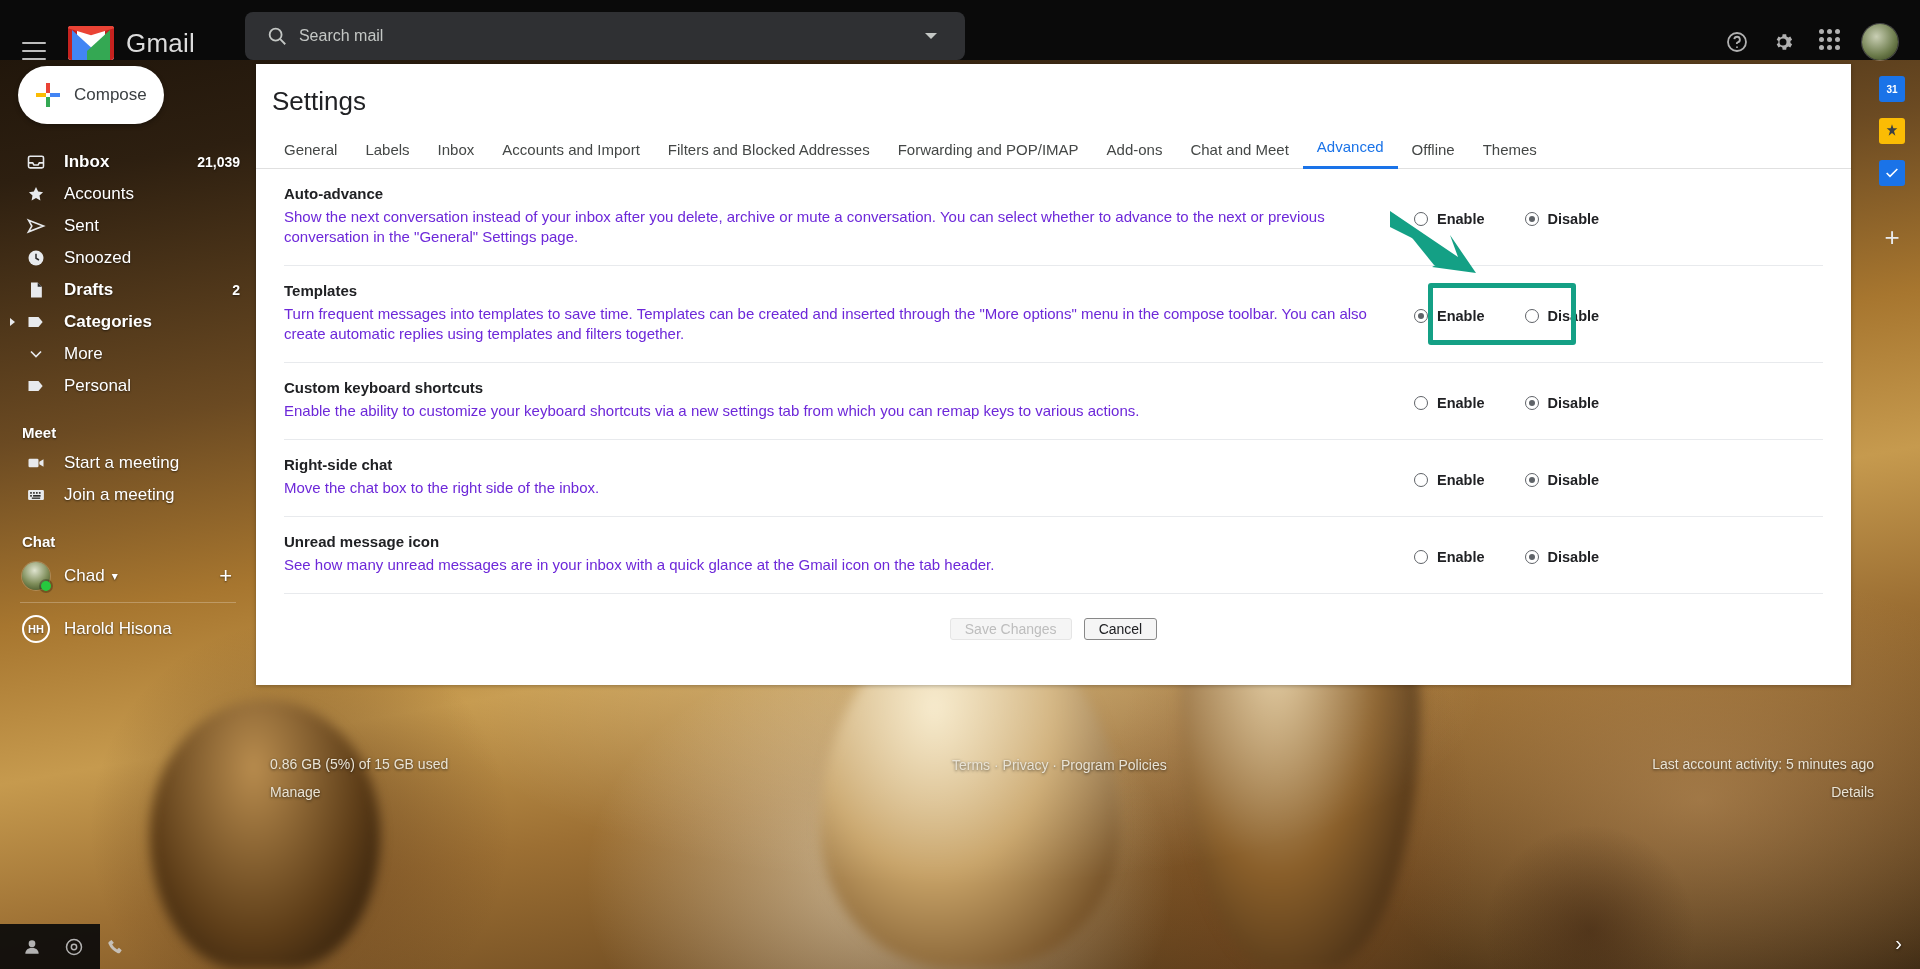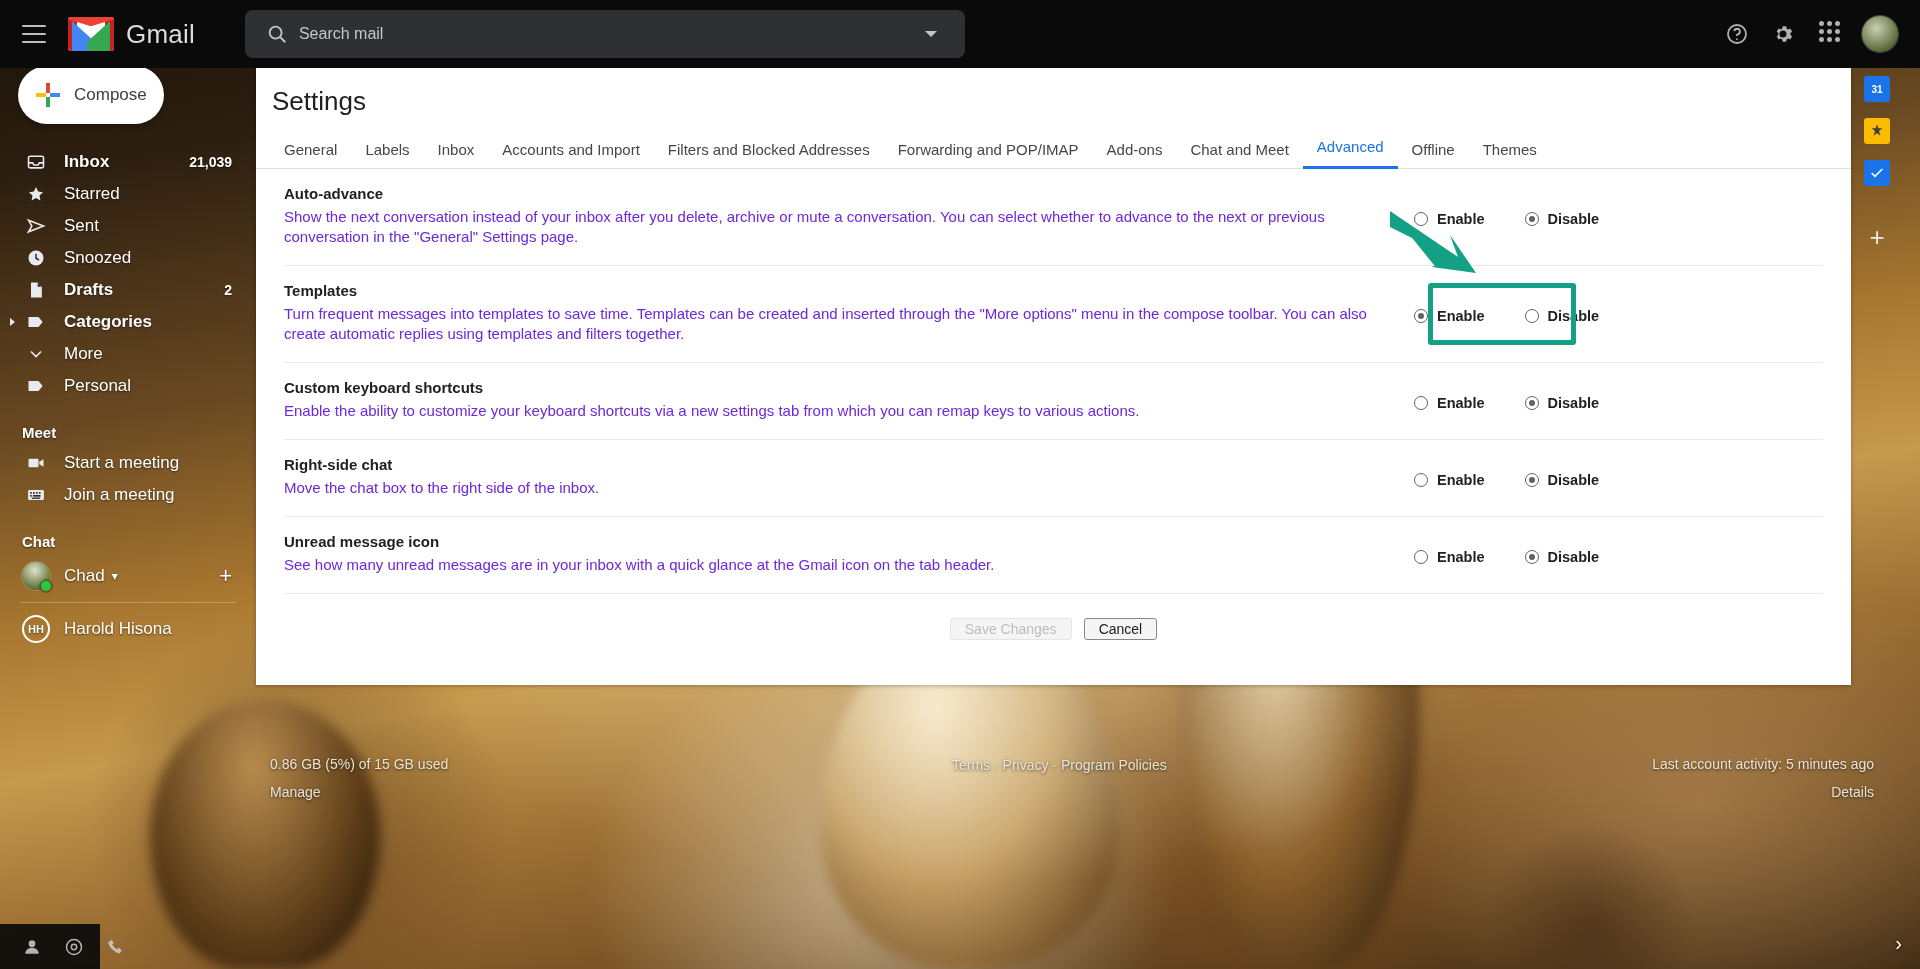--- a/index.html
+++ b/index.html
@@ -28,23 +28,23 @@
     background:
       radial-gradient(ellipse 700px 260px at 960px 690px, rgba(255,248,225,0.30), rgba(255,248,225,0) 75%),
       radial-gradient(circle 150px at 1590px 930px, rgba(60,35,15,0.55), rgba(60,35,15,0) 70%);
   }
   .pawn-body {
     position:absolute; filter: blur(6px);
   }
 
   
   #topbar {
-    position: absolute; top: 0; left: 0; width: 1920px; height: 68px;
+    position: absolute; top: 0; left: 0; width: 1920px; height: 60px;
     background: #0a0a0a;
-    display: flex; align-items: center;
+    display: flex; align-items: flex-end;
     z-index: 20;
   }
   #hamburger {
     width: 24px; height: 18px; margin-left: 22px; margin-right: 22px;
     display: flex; flex-direction: column; justify-content: space-between;
     cursor: pointer;
   }
   #hamburger span { display:block; height: 2px; background: #bdbdbd; border-radius: 1px; }
 
   .gmail-logo { display:flex; align-items:center; gap: 12px; cursor: pointer; }
@@ -116,21 +116,21 @@
   .pg4 { left: 14px; top: 10px; width: 10px; height: 4px; background:#4285f4; }
 
   .nav { margin-top: 22px; }
   .nav-item {
     height: 32px; display:flex; align-items:center; cursor:pointer;
     padding-left: 26px; position: relative;
     text-shadow: 0 1px 2px rgba(0,0,0,.55);
   }
   .nav-item .ni-ico { width: 38px; display:flex; align-items:center; color:#e8eaed; flex:none; }
   .nav-item .ni-label { flex:1; }
-  .nav-item .ni-count { padding-right: 24px; font-size: 14px; font-weight: bold; }
+  .nav-item .ni-count { padding-right: 16px; font-size: 14px; font-weight: bold; }
   .nav-item.bold .ni-label, .nav-item.bold .ni-count { font-weight: bold; }
   .nav-arrow { position:absolute; left: 10px; width:0;height:0;
                border-top:4px solid transparent; border-bottom:4px solid transparent;
                border-left:5px solid #e8eaed; }
 
   .sec-title {
     margin: 22px 0 6px 22px; font-size: 15px; font-weight: bold;
     text-shadow: 0 1px 2px rgba(0,0,0,.6);
   }
   .chat-row {
@@ -217,21 +217,21 @@
   #foot-left  { left: 270px; top: 756px; }
   #foot-left .sub { margin-top: 12px; }
   #foot-center{ left: 952px; top: 757px; }
   #foot-right { right: 46px; top: 756px; text-align: right; }
   #foot-right .sub { margin-top: 12px; }
   .foot a { color: inherit; text-decoration: none; cursor: pointer; }
 
   
   #rail {
     position:absolute; right: 0; top: 64px; width: 56px; height: 905px;
-    z-index: 16; display:flex; flex-direction:column; align-items:flex-start; padding-top: 12px; gap: 16px;
+    z-index: 16; display:flex; flex-direction:column; align-items:center; padding-top: 12px; gap: 16px;
   }
   .rail-ico { width: 26px; height: 26px; border-radius: 3px; cursor:pointer;
               display:flex; align-items:center; justify-content:center; font-size: 15px; color:#fff; }
   .rail-cal { background:#1a73e8; }
   .rail-keep{ background:#fbbc04; color:#3c4043; }
   .rail-task{ background:#1a73e8; }
   .rail-plus{ color:#e8eaed; font-size: 26px; margin-top: 22px; }
 
   
   #bottombar {
@@ -341,21 +341,21 @@
       <span class="ni-label">Inbox</span>
       <span class="ni-count">21,039</span>
     </div>
 
     <div class="nav-item">
       <span class="ni-ico">
         <svg width="20" height="20" viewBox="0 0 24 24" fill="#e8eaed">
           <path d="M12 3.6l2.6 5.4 5.9.8-4.3 4.1 1.1 5.9L12 16.9 6.7 19.8l1.1-5.9L3.5 9.8l5.9-.8z"></path>
         </svg>
       </span>
-      <span class="ni-label">Starred</span>
+      <span class="ni-label">Accounts</span>
       <span class="ni-count"></span>
     </div>
 
     <div class="nav-item">
       <span class="ni-ico">
         <svg width="20" height="20" viewBox="0 0 24 24" fill="none" stroke="#e8eaed" stroke-width="1.9">
           <path d="M3 5l18 7-18 7 4-7z"></path>
         </svg>
       </span>
       <span class="ni-label">Sent</span>

